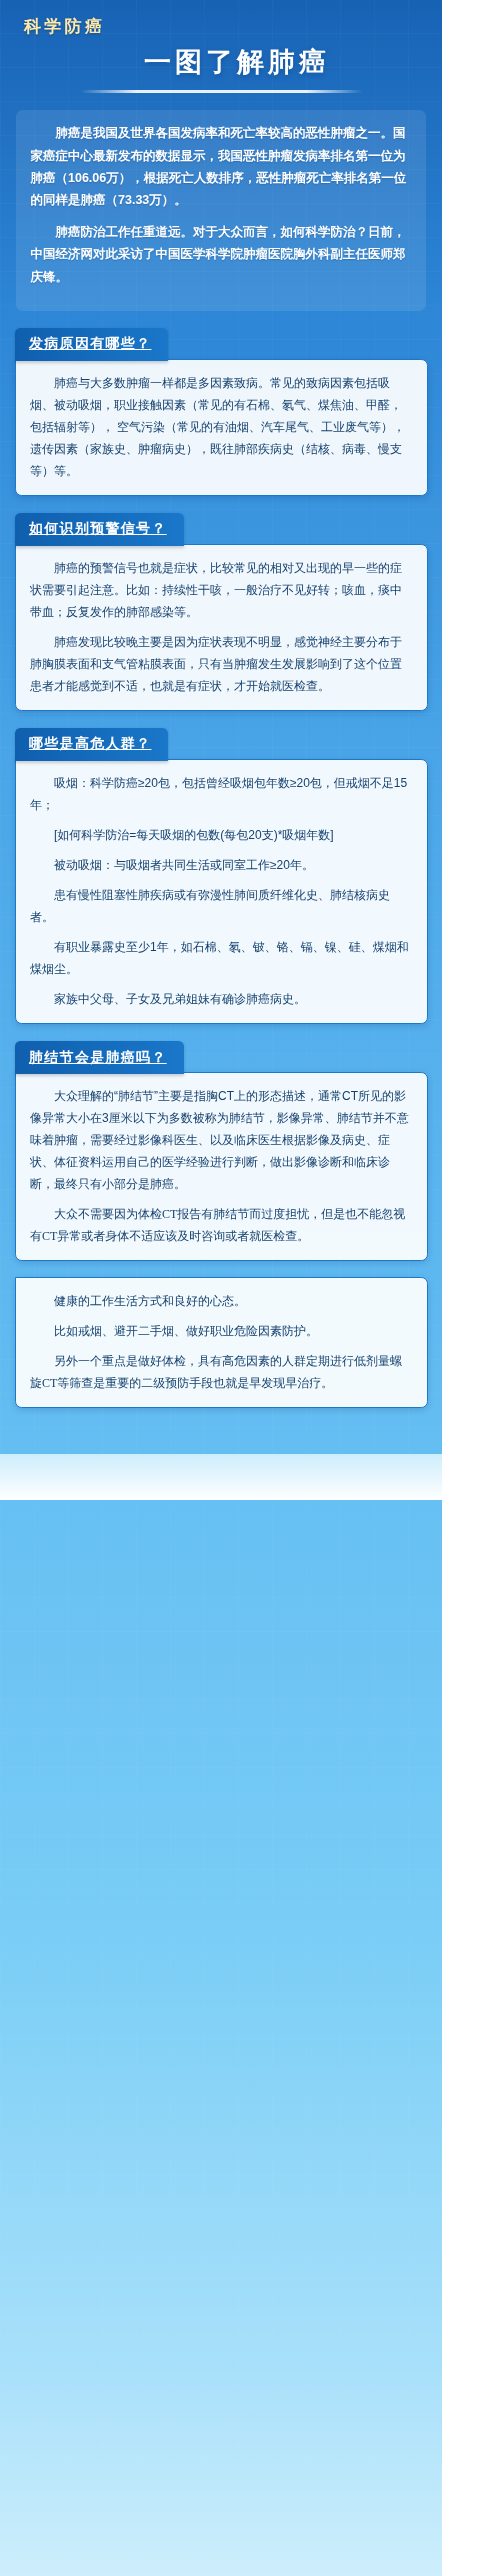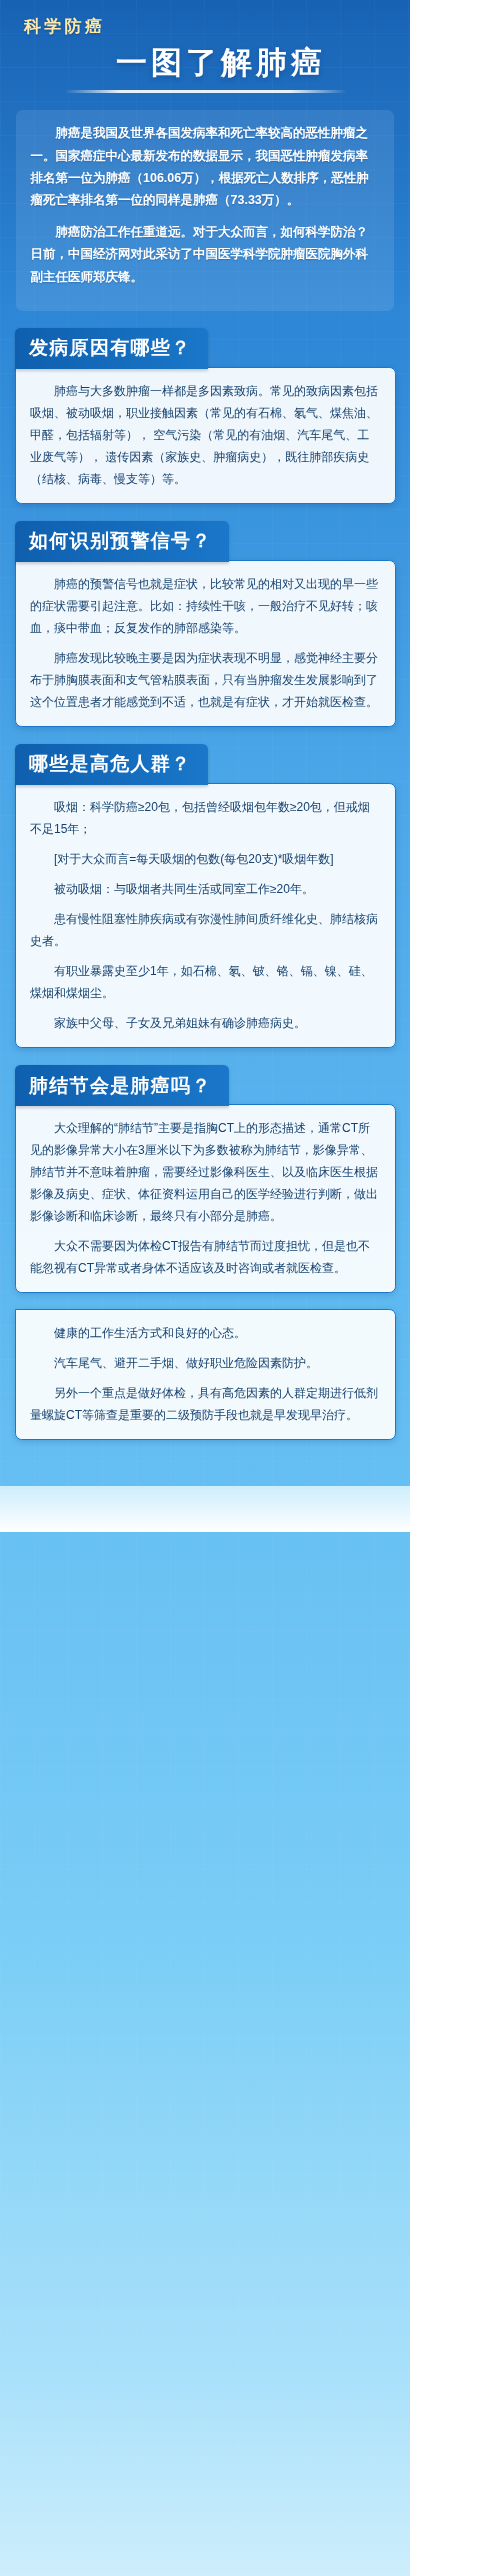--- a/index.html
+++ b/index.html
@@ -6,21 +6,21 @@
     margin: 0;
     padding: 0;
     background: #ffffff;
   }
   body {
     width: 494px;
     font-family: "Liberation Sans", sans-serif;
   }
   .page {
     position: relative;
-    width: 410px;
+    width: 442px;
     min-height: 2576px;
     background: linear-gradient(180deg, #1862b4 0%, #2d86d6 12%, #4aa6e8 30%, #63bdf2 55%, #79cdf6 75%, #a8e0fa 92%, #cdeefc 100%);
     overflow: hidden;
   }
   
   .bg-pattern {
     position: absolute;
     inset: 0;
     background-image:
       linear-gradient(90deg, rgba(255,255,255,0.05) 1.3px, transparent 1.3px),
@@ -44,21 +44,21 @@
     padding-left: 24px;
     text-shadow: 0 1.3px 2.6px rgba(0,0,0,0.25);
   }
   .title-wrap {
     position: relative;
     margin-top: 1.3px;
     height: 51px;
   }
   .main-title {
     font-family: Liberation Serif, serif;
-    font-size: 31px;
+    font-size: 27px;
     font-weight: bold;
     color: #ffffff;
     letter-spacing: 4px;
     text-shadow: 0 2px 5.3px rgba(10,60,120,0.45);
     line-height: 47px;
     margin-left: 32px;
   }
   .title-underline {
     width: 283px;
     height: 3.3px;
@@ -87,44 +87,45 @@
   .intro p:last-child { margin-bottom: 10px; }
 
   .section {
     margin: 17px 14.5px 0 14.5px;
   }
   .sec-head {
     display: inline-block;
     padding: 7.2px 17px 7.2px 14.5px;
     background: linear-gradient(90deg, #0f5fae 0%, #1a77c9 100%);
     color: #ffffff;
-    font-size: 19px;
+    font-size: 14px;
     font-weight: bold;
     letter-spacing: 1.3px;
     border-radius: 5.3px 5.3px 0 0;
     box-shadow: 0 1.3px 3.3px rgba(0,0,0,0.18);
     position: relative;
     z-index: 2;
+    text-decoration: underline;
   }
   .sec-body {
     margin-top: -1.3px;
     background: rgba(255,255,255,0.92);
     border: 1.3px solid #1a77c9;
     border-radius: 0 6.6px 6.6px 6.6px;
     padding: 12px 14.5px 13px 14.5px;
     box-shadow: 0 2px 6.6px rgba(0,40,90,0.18);
   }
   .sec-body p {
     margin: 0 0 8px 0;
     font-size: 12px;
     line-height: 22px;
     color: #15416e;
     text-indent: 2em;
   }
-  .sec-body p:last-child { margin-bottom: 0; }
+  .sec-body p:last-child { margin-bottom: 0; font-family: Liberation Serif, serif; }
   .note {
     font-size: 8.6px;
     color: #6d8ba6;
     line-height: 14.5px;
     text-indent: 0;
     margin: -4px 0 6.6px 0;
   }
   .footer-wave {
     height: 46px;
     background: linear-gradient(180deg, #cdeefc 0%, #eaf7fe 60%, #ffffff 100%);
@@ -161,40 +162,40 @@
     <div class="sec-body">
       <p>肺癌的预警信号也就是症状，比较常见的相对又出现的早一些的症状需要引起注意。比如：持续性干咳，一般治疗不见好转；咳血，痰中带血；反复发作的肺部感染等。</p>
       <p>肺癌发现比较晚主要是因为症状表现不明显，感觉神经主要分布于肺胸膜表面和支气管粘膜表面，只有当肿瘤发生发展影响到了这个位置患者才能感觉到不适，也就是有症状，才开始就医检查。</p>
     </div>
   </div>
 
   <div class="section">
     <div class="sec-head">哪些是高危人群？</div>
     <div class="sec-body">
       <p>吸烟：科学防癌≥20包，包括曾经吸烟包年数≥20包，但戒烟不足15年；</p>
-      <p class="note">[对于大众而言=每天吸烟的包数(每包20支)*吸烟年数]</p>
+      <p class="note">[如何科学防治=每天吸烟的包数(每包20支)*吸烟年数]</p>
       <p>被动吸烟：与吸烟者共同生活或同室工作≥20年。</p>
       <p>患有慢性阻塞性肺疾病或有弥漫性肺间质纤维化史、肺结核病史者。</p>
       <p>有职业暴露史至少1年，如石棉、氡、铍、铬、镉、镍、硅、煤烟和煤烟尘。</p>
       <p>家族中父母、子女及兄弟姐妹有确诊肺癌病史。</p>
     </div>
   </div>
 
   <div class="section">
     <div class="sec-head">肺结节会是肺癌吗？</div>
     <div class="sec-body">
       <p>大众理解的“肺结节”主要是指胸CT上的形态描述，通常CT所见的影像异常大小在3厘米以下为多数被称为肺结节，影像异常、肺结节并不意味着肿瘤，需要经过影像科医生、以及临床医生根据影像及病史、症状、体征资料运用自己的医学经验进行判断，做出影像诊断和临床诊断，最终只有小部分是肺癌。</p>
       <p>大众不需要因为体检CT报告有肺结节而过度担忧，但是也不能忽视有CT异常或者身体不适应该及时咨询或者就医检查。</p>
     </div>
   </div>
 
   <div class="section">
     <div class="sec-body">
       <p>健康的工作生活方式和良好的心态。</p>
-      <p>汽车尾气、避开二手烟、做好职业危险因素防护。</p>
+      <p>比如戒烟、避开二手烟、做好职业危险因素防护。</p>
       <p>另外一个重点是做好体检，具有高危因素的人群定期进行低剂量螺旋CT等筛查是重要的二级预防手段也就是早发现早治疗。</p>
     </div>
   </div>
 
   <div style="height:46px"></div>
   <div class="footer-wave"></div>
 </div>
 
 
 </body></html>

